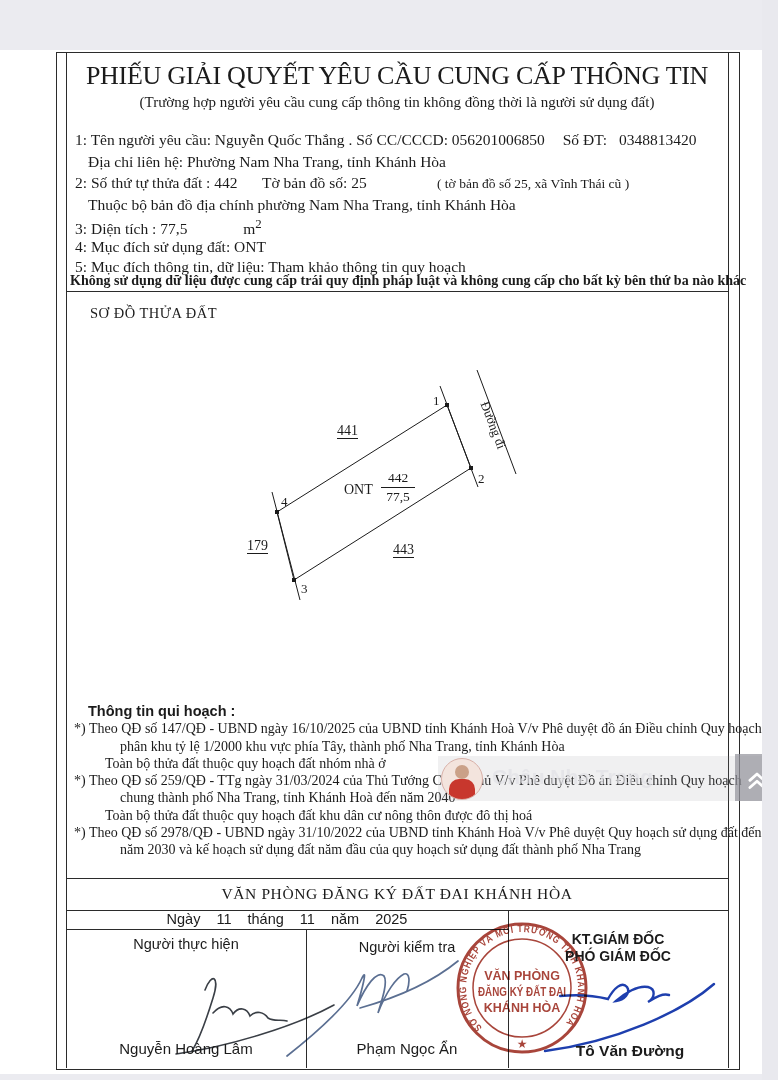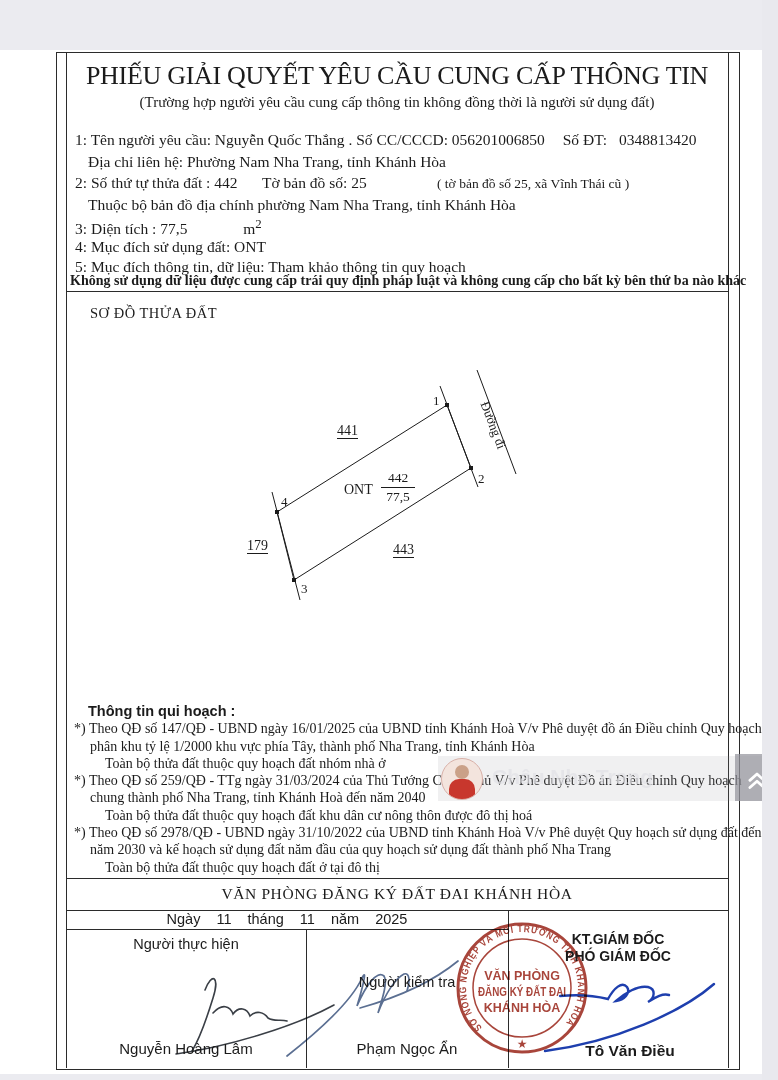--- a/index.html
+++ b/index.html
@@ -16,21 +16,21 @@
   .subtitle{font-size:15px;white-space:nowrap;}
   .item{font-size:15.5px;white-space:nowrap;}
   .item .gap14{margin-left:14px;}
   .item .gap8{margin-left:8px;}
   .note-small{font-size:13.5px;}
   .disclaimer{font-size:14px;font-weight:bold;white-space:nowrap;}
   .mapheading{font-size:14.5px;letter-spacing:0.5px;}
   .plan{font-size:14px;line-height:17.3px;white-space:nowrap;}
   .plan .heading{font-family:"Liberation Sans",sans-serif;font-size:14.5px;font-weight:600;padding-left:88px;}
   .plan .bullet{padding-left:74px;}
-  .plan .cont{padding-left:90px;}
+  .plan .cont{padding-left:120px;}
   .plan .result{padding-left:105px;}
   .diag-label{font-size:14px;white-space:nowrap;}
   .underl{border-bottom:1px solid #1b1b1b;padding-bottom:0px;}
   .vertex-num{font-size:13px;}
   .frac{font-size:13.5px;text-align:center;}
   .office{font-size:15.5px;letter-spacing:0.6px;white-space:nowrap;}
   .daterow{font-family:"Liberation Sans",sans-serif;font-size:14.5px;white-space:nowrap;}
   .role{font-family:"Liberation Sans",sans-serif;font-size:14.5px;white-space:nowrap;}
   .rolebold{font-family:"Liberation Sans",sans-serif;font-size:14px;font-weight:bold;white-space:nowrap;}
   .name{font-family:"Liberation Sans",sans-serif;font-size:15px;white-space:nowrap;}
@@ -158,48 +158,47 @@
     <div>77,5</div>
   </div>
   <div class="abs serif road-label" style="left:484px;top:394px;">Đường đi</div>
   <div class="abs serif vertex-num" style="left:433px;top:393px;">1</div>
   <div class="abs serif vertex-num" style="left:478px;top:471px;">2</div>
   <div class="abs serif vertex-num" style="left:301px;top:581px;">3</div>
   <div class="abs serif vertex-num" style="left:281px;top:494px;">4</div>
 
   <div class="abs serif plan" style="left:0;top:703px;width:778px;">
     <div class="heading">Thông tin qui hoạch :</div>
-    <div class="bullet">*) Theo QĐ số 147/QĐ - UBND ngày 16/01/2025 của UBND tỉnh Khánh Hoà V/v Phê duyệt đồ án Điều chỉnh Quy hoạch</div>
+    <div class="bullet">*) Theo QĐ số 147/QĐ - UBND ngày 16/10/2025 của UBND tỉnh Khánh Hoà V/v Phê duyệt đồ án Điều chỉnh Quy hoạch</div>
     <div class="cont">phân khu tỷ lệ 1/2000 khu vực phía Tây, thành phố Nha Trang, tỉnh Khánh Hòa</div>
     <div class="result">Toàn bộ thửa đất thuộc quy hoạch đất nhóm nhà ở</div>
     <div class="bullet">*) Theo QĐ số 259/QĐ - TTg ngày 31/03/2024 của Thủ Tướng Chính phủ V/v Phê duyệt Đồ án Điều chỉnh Quy hoạch</div>
     <div class="cont">chung thành phố Nha Trang, tỉnh Khánh Hoà đến năm 2040</div>
     <div class="result">Toàn bộ thửa đất thuộc quy hoạch đất khu dân cư nông thôn được đô thị hoá</div>
     <div class="bullet">*) Theo QĐ số 2978/QĐ - UBND ngày 31/10/2022 của UBND tỉnh Khánh Hoà V/v Phê duyệt Quy hoạch sử dụng đất đến</div>
     <div class="cont">năm 2030 và kế hoạch sử dụng đất năm đầu của quy hoạch sử dụng đất thành phố Nha Trang</div>
-    <div class="result">Toàn bộ thửa đất thuộc quy hoạch đất ở tại đô thị</div>
   </div>
 
   <div class="wm-band"></div>
   <div class="wm-avatar">
     <div class="wm-head"></div>
     <div class="wm-body"></div>
   </div>
   <div class="wm-name">Châu Nha Trang</div>
   <div class="wm-strip">
     <svg width="30" height="30" viewBox="0 0 38 38">
       <path d="M10,22 L19,14 L28,22" fill="none" stroke="#ffffff" stroke-width="3.5" stroke-linecap="round" stroke-linejoin="round"></path>
       <path d="M10,31 L19,23 L28,31" fill="none" stroke="#ffffff" stroke-width="3.5" stroke-linecap="round" stroke-linejoin="round"></path>
     </svg>
   </div>
 
   <div class="abs serif office center" style="left:66px;top:885px;width:662px;">VĂN PHÒNG ĐĂNG KÝ ĐẤT ĐAI KHÁNH HÒA</div>
   <div class="abs daterow center" style="left:66px;top:911px;width:442px;word-spacing:12px;">Ngày 11 tháng 11 năm 2025</div>
 
   <div class="abs role center" style="left:66px;top:936px;width:240px;">Người thực hiện</div>
-  <div class="abs role center" style="left:306px;top:974px;width:202px;">Người kiểm tra</div>
+  <div class="abs role center" style="left:306px;top:939px;width:202px;">Người kiểm tra</div>
   <div class="abs rolebold center" style="left:508px;top:948px;width:220px;">PHÓ GIÁM ĐỐC</div>
   <div class="abs rolebold center" style="left:508px;top:931px;width:220px;">KT.GIÁM ĐỐC</div>
 
   <div class="abs name center" style="left:66px;top:1040px;width:240px;">Nguyễn Hoàng Lâm</div>
   <div class="abs name center" style="left:306px;top:1040px;width:202px;">Phạm Ngọc Ẩn</div>
-  <div class="abs namebold center" style="left:540px;top:1042px;width:180px;">Tô Văn Điều</div>
+  <div class="abs namebold center" style="left:540px;top:1042px;width:180px;">Tô Văn Đường</div>
 </div>
 
 </body></html>

